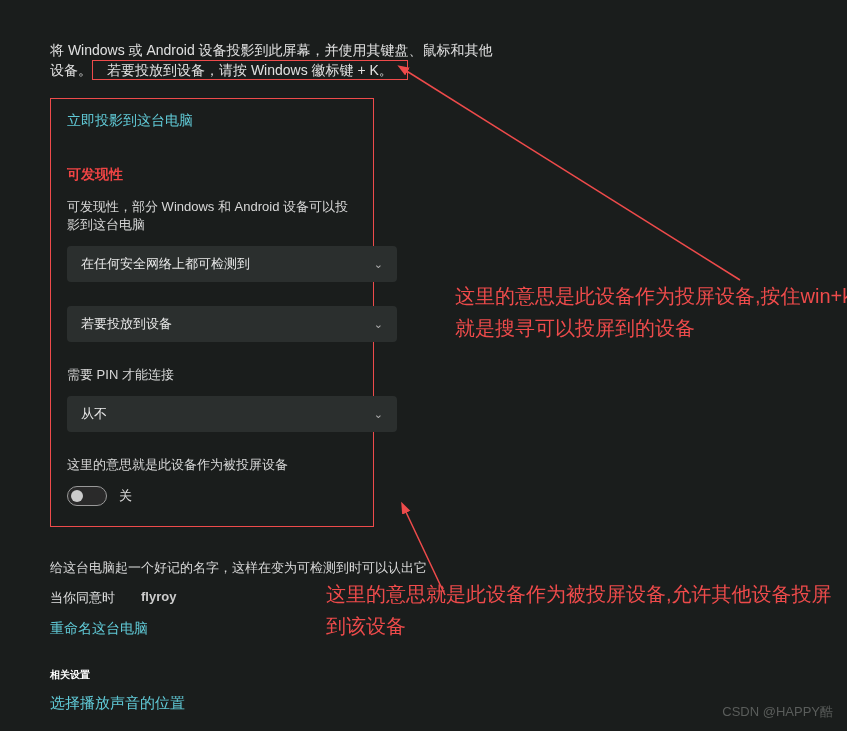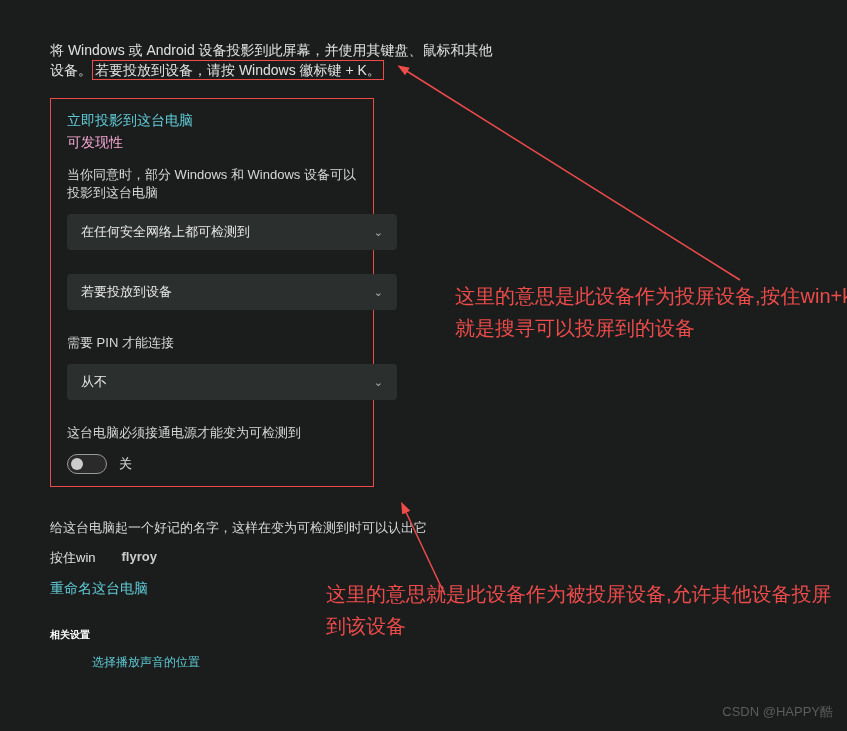--- a/index.html
+++ b/index.html
@@ -25,40 +25,40 @@
       color: #e0e0e0;
     }
     .intro-line2 {
       display: inline;
       font-size: 14px;
       color: #e0e0e0;
     }
     .highlight-box {
       display: inline;
       border: 1.5px solid #ee4b4b;
-      padding: 1px 2px;
+      padding: 1px 14px;
     }
     .link {
       color: #60c9d6;
       font-size: 14px;
       cursor: pointer;
       display: inline-block;
     }
     .red-border-box {
       border: 1.5px solid #ee4b4b;
-      padding: 12px 16px 12px;
+      padding: 12px 16px 20px;
       margin-top: 18px;
       width: 324px;
     }
     .section-title {
       font-size: 14px;
-      font-weight: 400;
-      margin-top: 4px;
+      font-weight: 700;
+      margin-top: 36px;
       margin-bottom: 14px;
-      color: #f9a8d4;
+      color: #ef4444;
     }
     .section-desc {
       font-size: 13px;
       color: #d8d8d8;
       margin-bottom: 12px;
     }
     .dropdown {
       background: #2b2f2e;
       border: none;
       border-radius: 4px;
@@ -126,24 +126,23 @@
       margin-top: 30px;
     }
     .related-title {
       font-size: 10px;
       font-weight: 600;
       margin-bottom: 12px;
     }
     .related-link {
       display: block;
       color: #60c9d6;
-      font-size: 12px;
+      font-size: 15px;
       margin-bottom: 10px;
       cursor: pointer;
-      margin-left: 42px;
     }
     .annotation {
       position: absolute;
       color: #ee4b4b;
       font-size: 20px;
       line-height: 1.6;
       font-weight: 400;
     }
     .annotation1 {
       left: 415px;
@@ -174,50 +173,50 @@
 <div class="content">
   <div>
     <div class="intro-text">将 Windows 或 Android 设备投影到此屏幕，并使用其键盘、鼠标和其他</div>
     <span class="intro-line2">设备。</span><span class="highlight-box intro-line2">若要投放到设备，请按 Windows 徽标键 + K。</span>
   </div>
 
   <div class="red-border-box">
     <span class="link">立即投影到这台电脑</span>
 
     <div class="section-title">可发现性</div>
-    <div class="section-desc">当你同意时，部分 Windows 和 Windows 设备可以投影到这台电脑</div>
+    <div class="section-desc">可发现性，部分 Windows 和 Android 设备可以投影到这台电脑</div>
     <div class="dropdown">
       <span>在任何安全网络上都可检测到</span>
       <span class="chevron">⌄</span>
     </div>
 
     <div class="dropdown">
       <span>若要投放到设备</span>
       <span class="chevron">⌄</span>
     </div>
 
     <div class="section-desc">需要 PIN 才能连接</div>
     <div class="dropdown">
       <span>从不</span>
       <span class="chevron">⌄</span>
     </div>
 
-    <div class="section-desc">这台电脑必须接通电源才能变为可检测到</div>
+    <div class="section-desc">这里的意思就是此设备作为被投屏设备</div>
     <div class="toggle-row">
       <div class="toggle">
         <div class="toggle-knob"></div>
       </div>
       <span class="toggle-label">关</span>
     </div>
   </div>
 
   <div class="naming-section">
     <div class="section-desc">给这台电脑起一个好记的名字，这样在变为可检测到时可以认出它</div>
     <div class="naming-row">
-      <span class="naming-label">按住win</span>
+      <span class="naming-label">当你同意时</span>
       <span class="naming-value">flyroy</span>
     </div>
     <span class="link">重命名这台电脑</span>
   </div>
 
   <div class="related-section">
     <div class="related-title">相关设置</div>
     <span class="related-link">选择播放声音的位置</span>
 
   </div>

